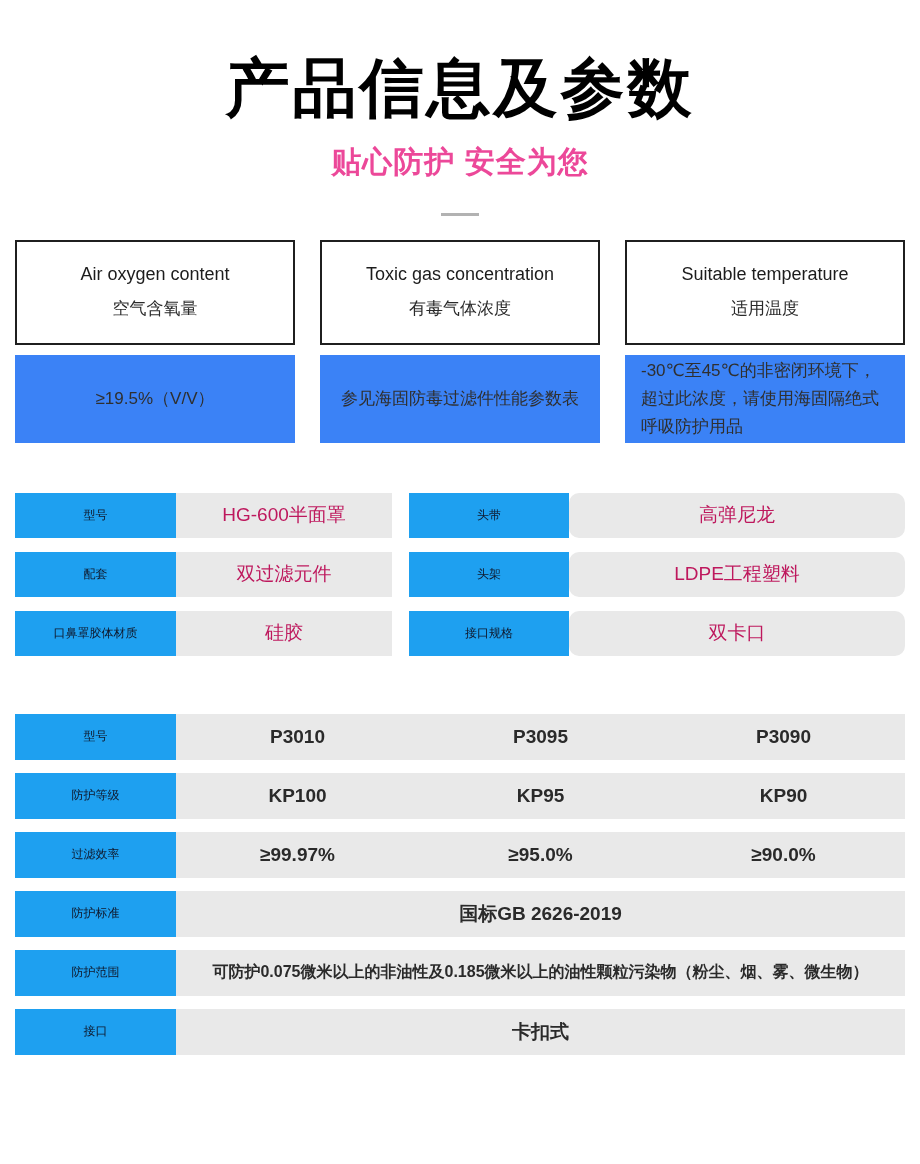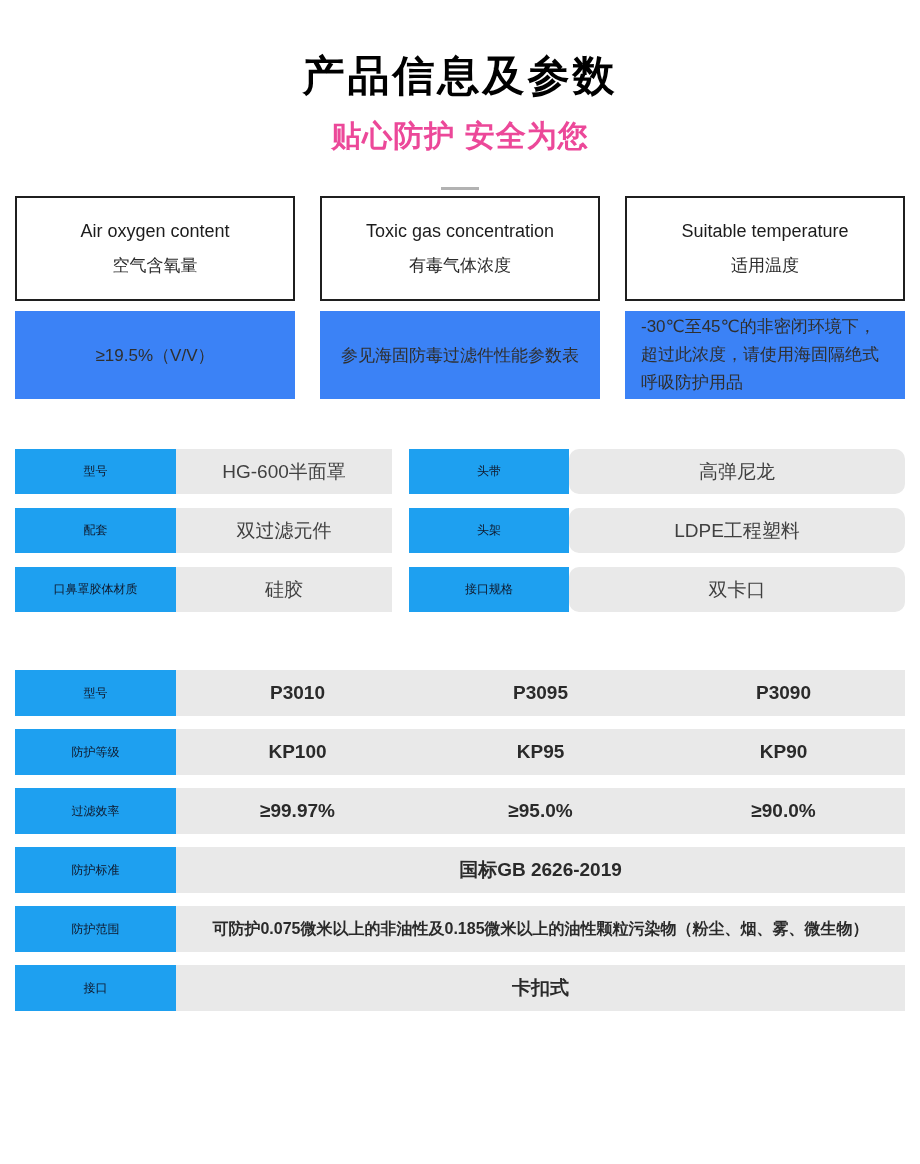--- a/index.html
+++ b/index.html
@@ -14,21 +14,21 @@
   .page {
     width: 920px;
     height: 1164px;
     padding: 0 15px;
     position: relative;
   }
 
   
   .hero { text-align: center; padding-top: 52px; }
   .hero-title {
-    font-size: 42px;
+    font-size: 64px;
     font-weight: 900;
     letter-spacing: 3px;
     color: #000;
     line-height: 1.15;
   }
   .hero-subtitle {
     margin-top: 16px;
     font-size: 30px;
     font-weight: 700;
     letter-spacing: 1px;
@@ -36,21 +36,21 @@
   }
   .hero-divider {
     width: 38px;
     height: 3px;
     background: #b2b2b2;
     margin: 30px auto 0 auto;
   }
 
   
   .cards {
-    margin-top: 6px;
+    margin-top: 24px;
     display: flex;
     justify-content: space-between;
   }
   .card-col { width: 280px; }
   .card-head {
     height: 105px;
     border: 2px solid #1f1f1f;
     background: #ffffff;
     display: flex;
     flex-direction: column;
@@ -91,21 +91,21 @@
     background: #1ea0f0;
     color: #0f172a;
     font-size: 12px;
     display: flex;
     align-items: center;
     justify-content: center;
     flex: 0 0 auto;
   }
   .cell-value {
     background: #e9e9e9;
-    color: #404040;
+    color: #be185d;
     font-size: 19px;
     display: flex;
     align-items: center;
     justify-content: center;
   }
   .spec-label-left  { width: 161px; }
   .spec-value-left  { width: 216px; }
   .spec-gap { width: 17px; background: #ffffff; }
   .spec-label-right { width: 160px; }
   .spec-value-right { flex: 1 1 auto; border-radius: 10px; }

